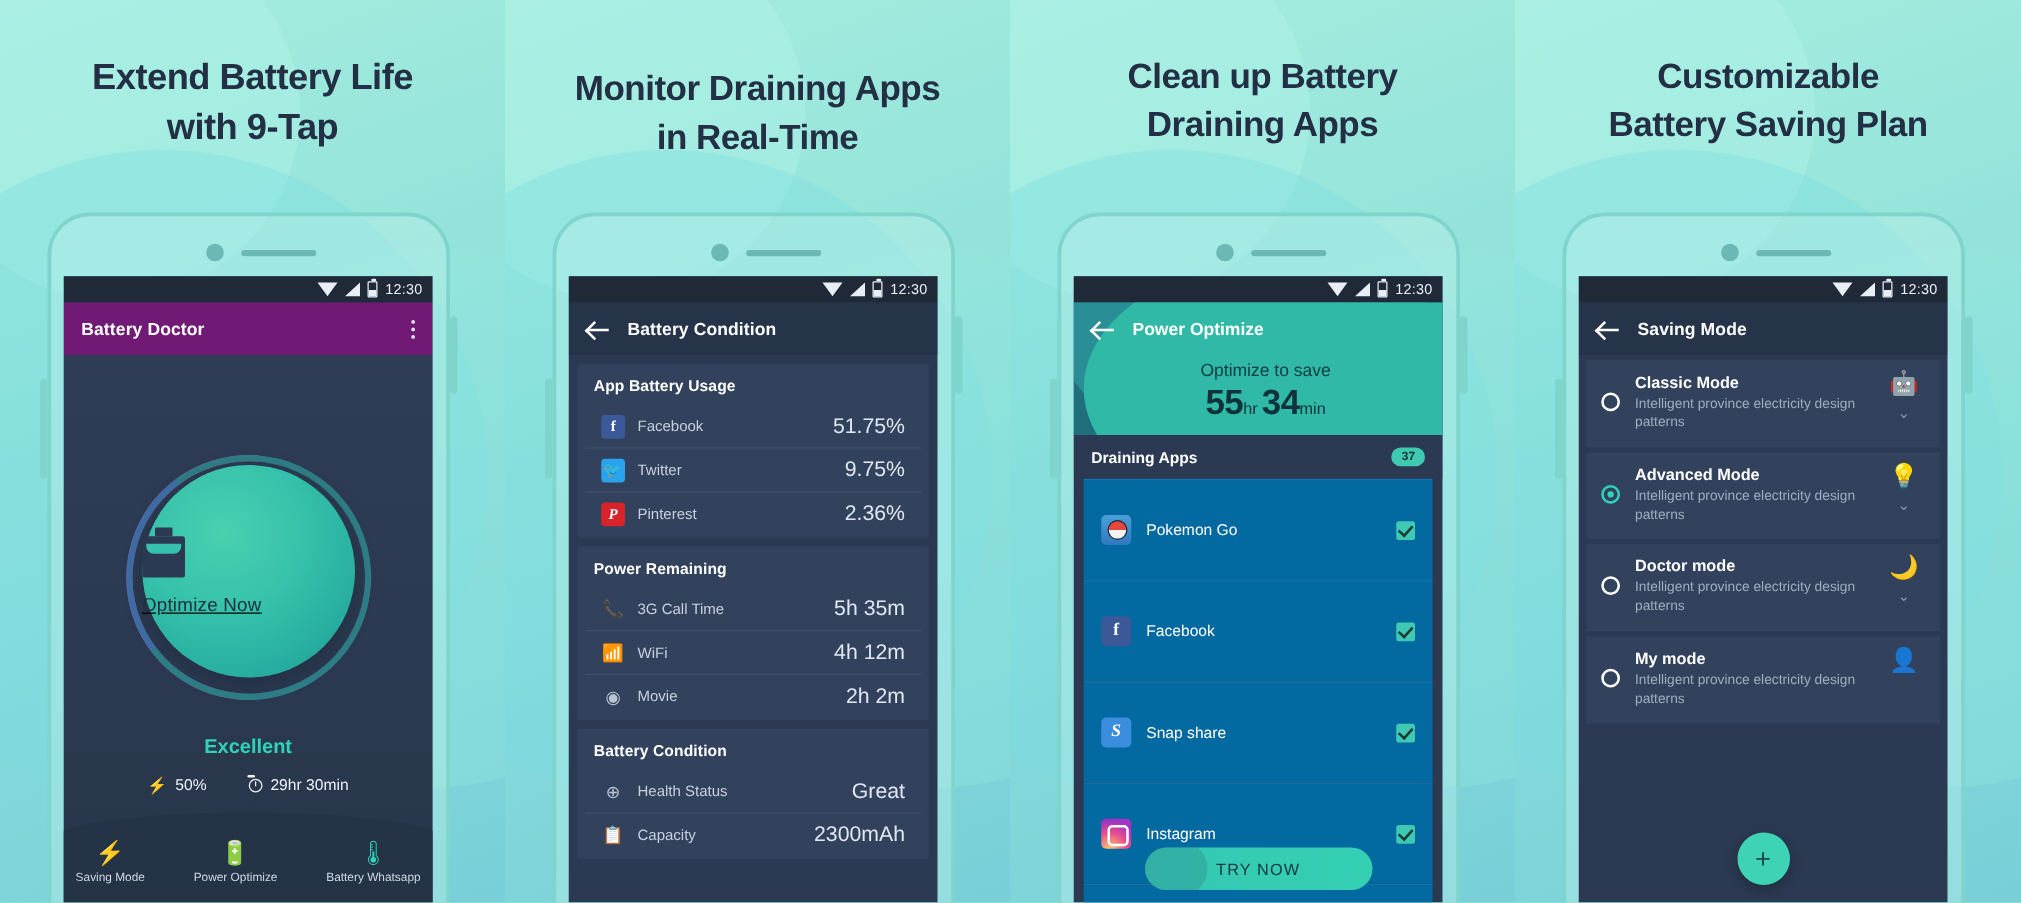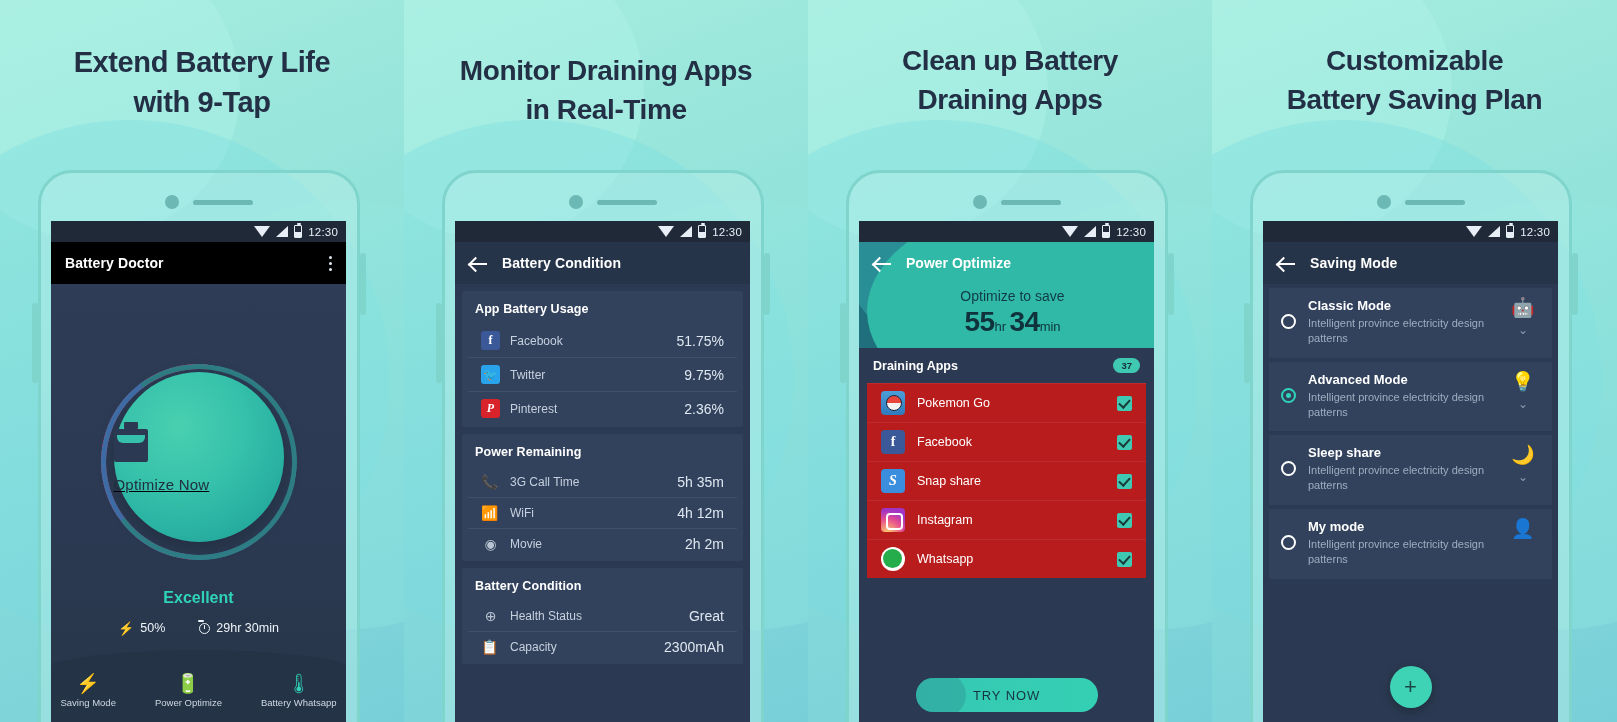--- a/index.html
+++ b/index.html
@@ -119,21 +119,21 @@
   .ic-batt::before {
     content:""; position:absolute; left:2px; top:-3.5px;
     width:4px; height:2px; background:#e8eef5; border-radius:1px;
   }
   .sb-time { font-size: 11.5px; font-weight: normal; letter-spacing: .2px; }
 
   
   .appbar {
     height: 42px; display: flex; align-items: center;
     padding: 0 14px; gap: 14px;
-    background: #000000;
+    background: #701a75;
     color: #fff;
   }
   .appbar.dark { background: #263449; }
   .appbar .title { font-size: 14px; font-weight: bold; letter-spacing: .1px; }
   .back-arrow {
     width: 19px; height: 19px; position: relative; flex: 0 0 auto; cursor: pointer;
   }
   .back-arrow::before {
     content:""; position:absolute; left:1px; top:9px; width:17px; height:2px; background:#fff;
   }
@@ -228,21 +228,21 @@
     font-size: 12.5px; color:#ffffff; font-weight:bold;
     padding: 3px 13px 8px 13px; letter-spacing:.1px;
   }
   .row {
     display:flex; align-items:center; gap:10px;
     padding: 7px 13px; margin: 0 6px;
     border-top: 1px solid rgba(255,255,255,0.07);
   }
   .row:first-of-type { border-top:none; }
   .row .name { color:#c6d0dd; font-size:12px; flex:1; }
-  .row .val { color:#dfe7f0; font-size:14px; }
+  .row .val { color:#dfe7f0; font-size:17px; }
   .appico { width:19px; height:19px; border-radius:3px; flex:0 0 auto;
     display:flex; align-items:center; justify-content:center;
     color:#fff; font-size:12px; font-weight:bold; }
   .fb { background:#3b5998; font-family:"Liberation Serif", serif; }
   .tw { background:#29a3eb; }
   .pin { background:#d8232a; font-family:"Liberation Serif", serif; font-style:italic; }
   .gico { width:19px; color:#b9c4d2; font-size:14px; text-align:center; flex:0 0 auto; }
 
   
   .p3hero {
@@ -273,23 +273,23 @@
     display:flex; align-items:center; padding: 10px 14px;
     background:#2b3a52; color:#fff; font-size:12.5px; font-weight:bold;
   }
   .badge {
     margin-left:auto; background:#3fc9b2; color:#16303a;
     font-size:9.5px; font-weight:bold;
     border-radius:9px; padding:2px 8px; min-width:26px; text-align:center;
   }
   .approw {
     display:flex; align-items:center; gap:12px;
-    padding: 7px 14px; margin:0 8px;
+    padding: 28px 14px; margin:0 8px;
     border-top:1px solid rgba(255,255,255,0.07);
-    background:#b91c1c;
+    background:#0369a1;
   }
   .approw:first-of-type { border-top:none; }
   .approw .aname { flex:1; color:#ffffff; font-size:12.5px; }
   .bigico { width:24px; height:24px; border-radius:4px; flex:0 0 auto;
     display:flex; align-items:center; justify-content:center;
     color:#fff; font-size:14px; font-weight:bold; }
   .i-poke { background: linear-gradient(#4b9fd8,#2f79bd); position:relative; }
   .i-poke::after{content:"";position:absolute;left:5px;top:4px;width:14px;height:14px;border-radius:50%;
     background:linear-gradient(180deg,#e8453c 0 50%, #f2f2f2 50% 100%); border:1.5px solid #1d2a3a;}
   .i-fb { background:#3b5998; font-family:"Liberation Serif", serif; }
@@ -647,21 +647,21 @@
         </span>
         <span class="mright">
           <span class="mico lamp">💡</span>
           <span class="chev">⌄</span>
         </span>
       </div>
 
       <div class="moderow">
         <span class="radio"></span>
         <span class="mtxt">
-          <span class="mtitle" style="display:block">Sleep share</span>
+          <span class="mtitle" style="display:block">Doctor mode</span>
           <span class="mdesc" style="display:block">Intelligent province electricity design patterns</span>
         </span>
         <span class="mright">
           <span class="mico">🌙</span>
           <span class="chev">⌄</span>
         </span>
       </div>
 
       <div class="moderow">
         <span class="radio"></span>

